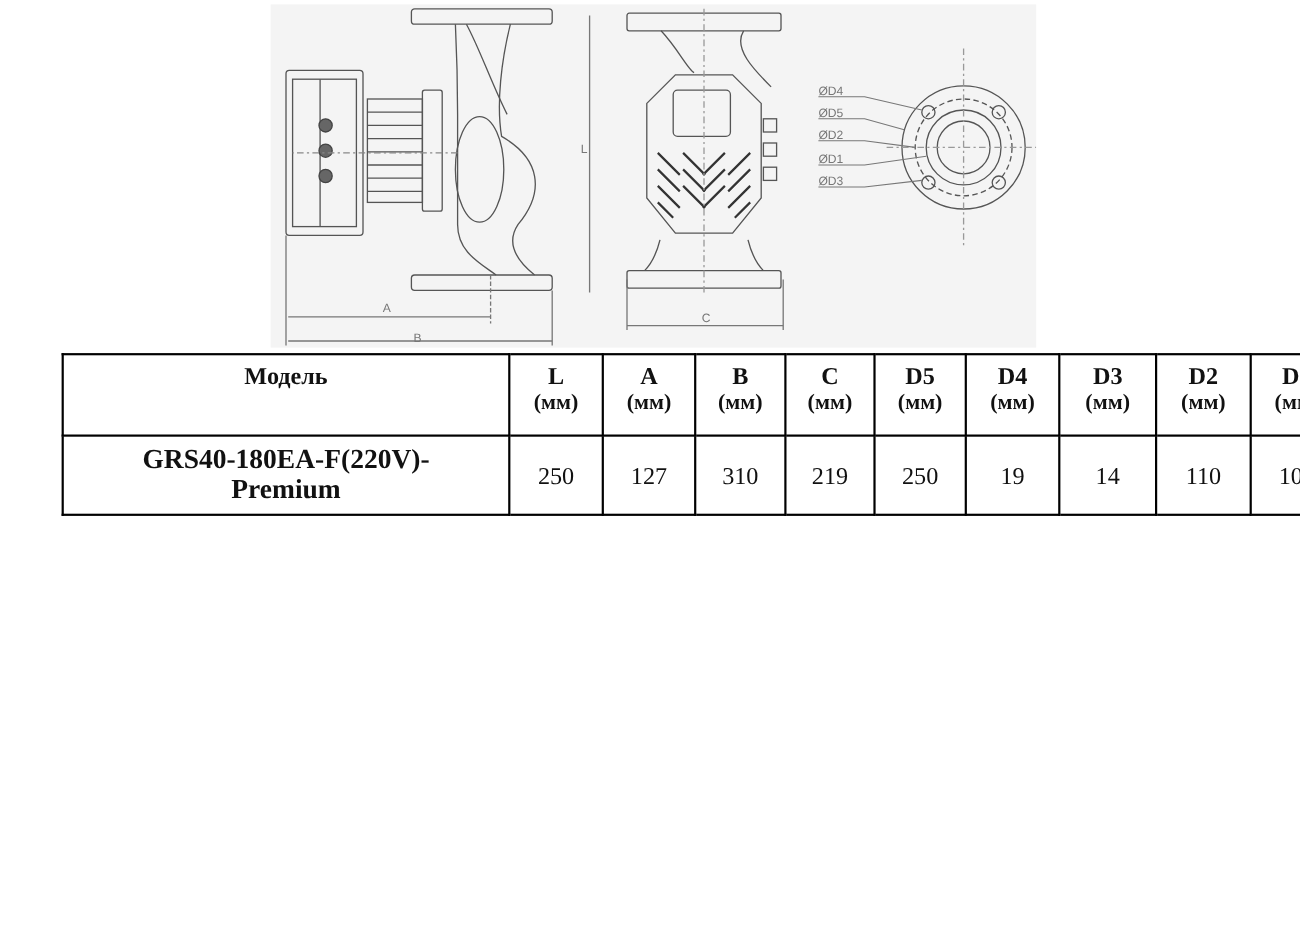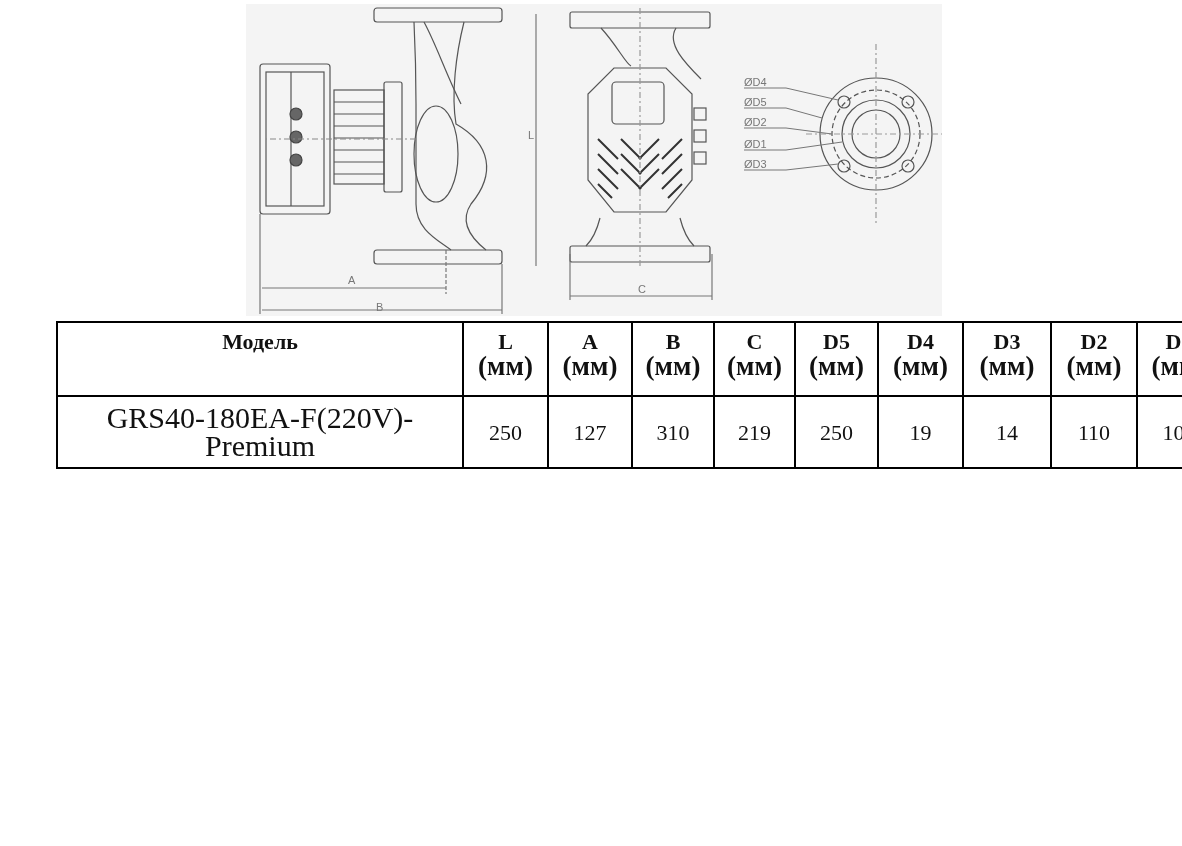--- a/index.html
+++ b/index.html
@@ -13,23 +13,23 @@
       position: absolute; left: 12px; top: 321px;
       border-collapse: collapse; table-layout: fixed;
       width: 1164px;
       margin-left: 44px;
     }
     table.spec th, table.spec td {
       border: 2px solid #000; text-align: center; color: #111;
       padding: 0; line-height: 25px;
     }
     table.spec th { font-weight: bold; font-size: 22px; height: 66px; vertical-align: top; padding-top: 6px; }
-    table.spec th .unit { display: block; font-size: 27px; }
+    table.spec th .unit { display: block; font-size: 20px; }
     table.spec td { height: 70px; font-size: 22px; vertical-align: middle; }
-    table.spec td.model { font-weight: normal; font-size: 30px; line-height: 28px; }
+    table.spec td.model { font-weight: bold; font-size: 25px; line-height: 28px; }
   </style>
 </head>
 <body>
 
 <div class="drawing">
   <svg viewBox="0 0 696 312" xmlns="http://www.w3.org/2000/svg">
     <g fill="none" stroke="#555" stroke-width="1.2">
 
       <g>
 

